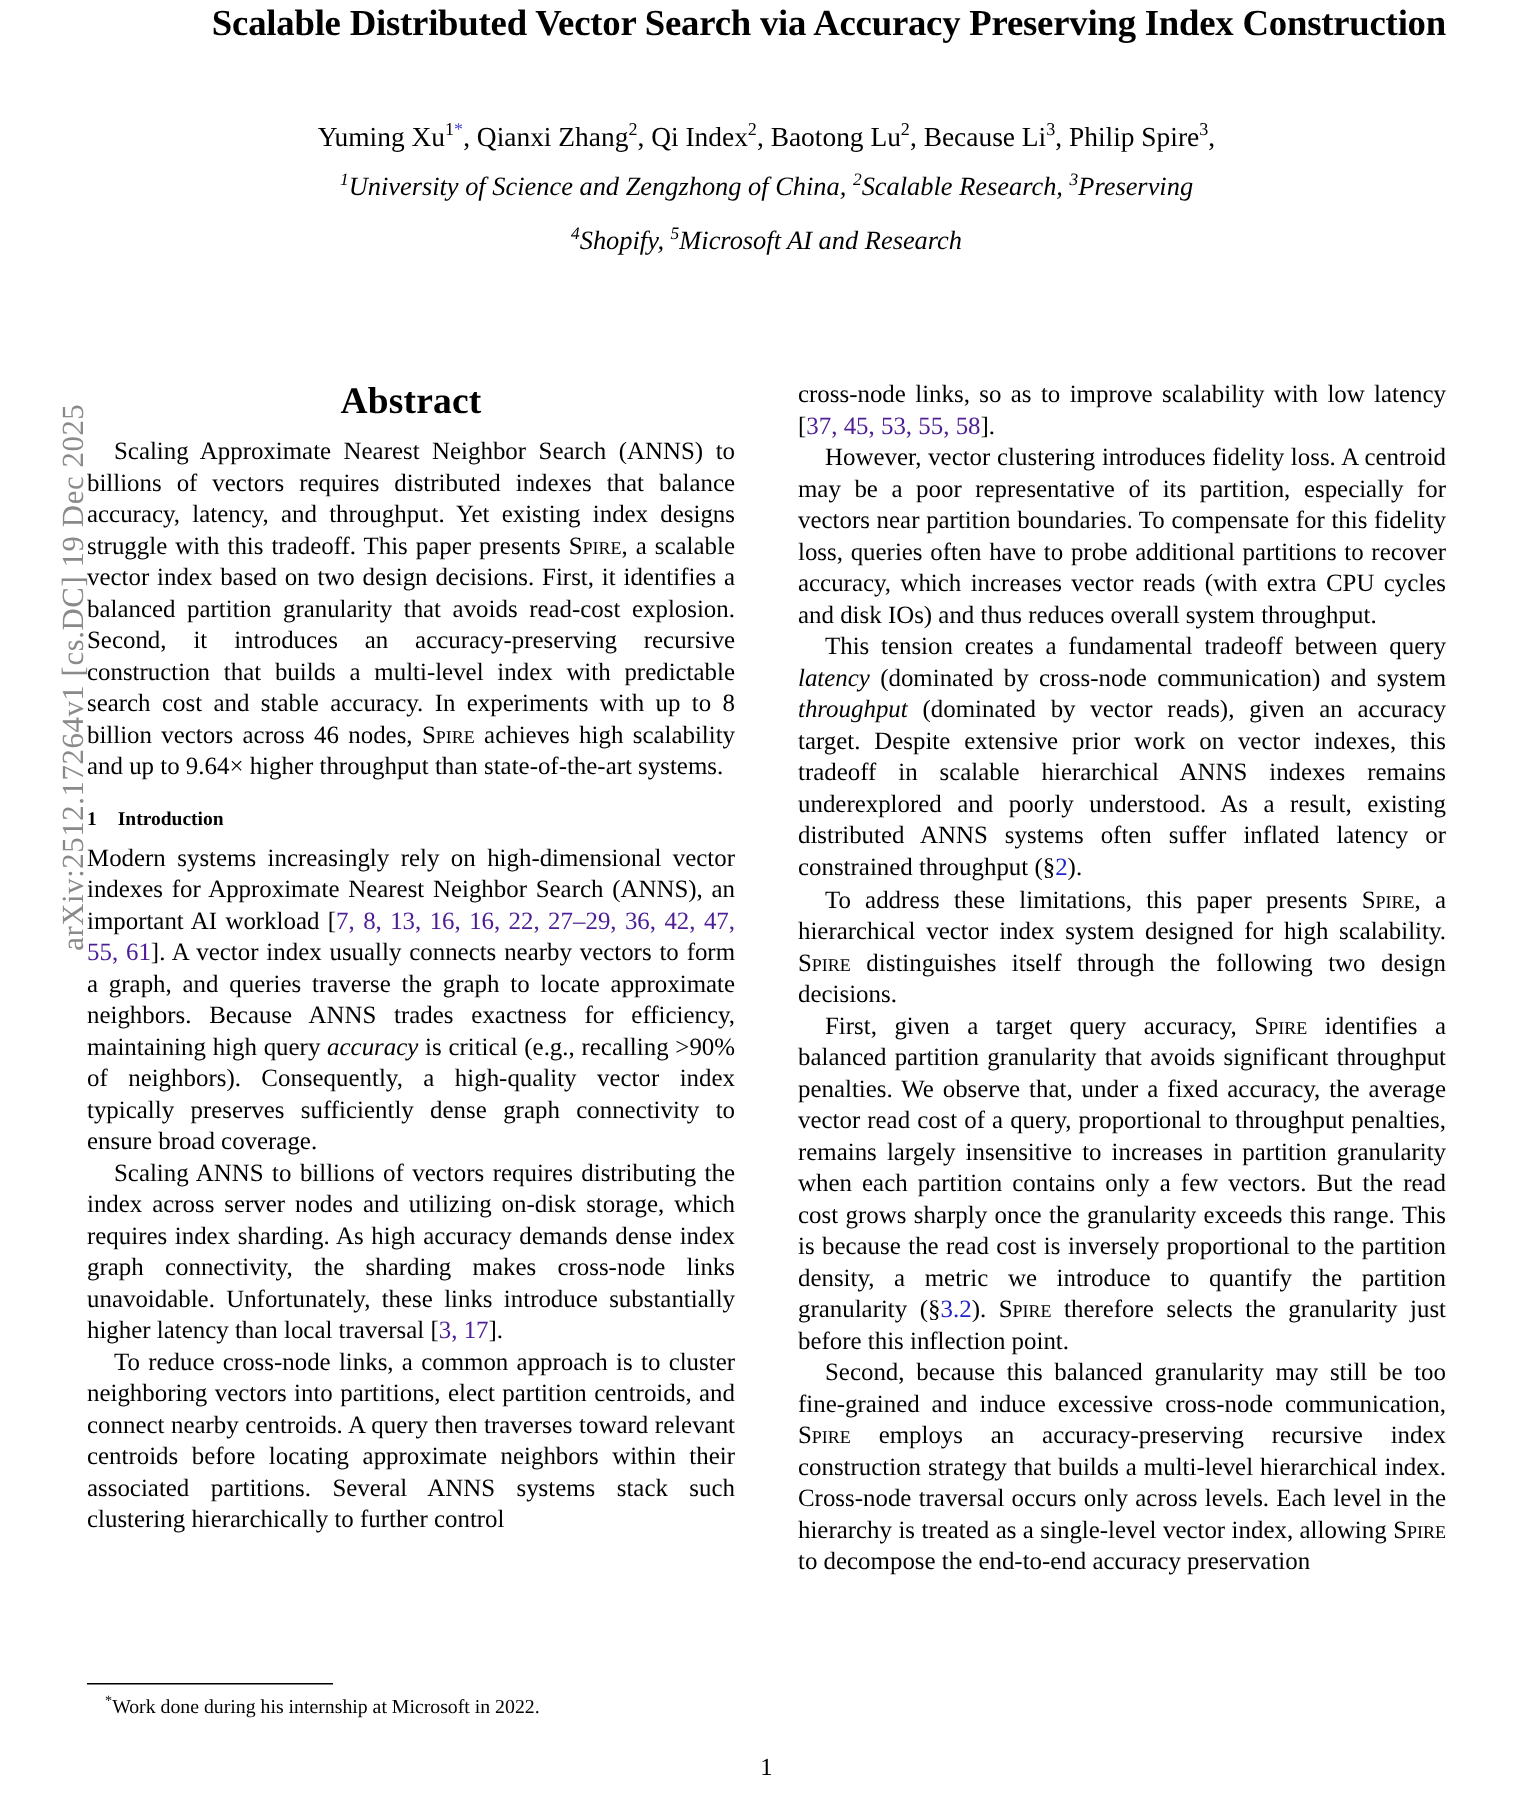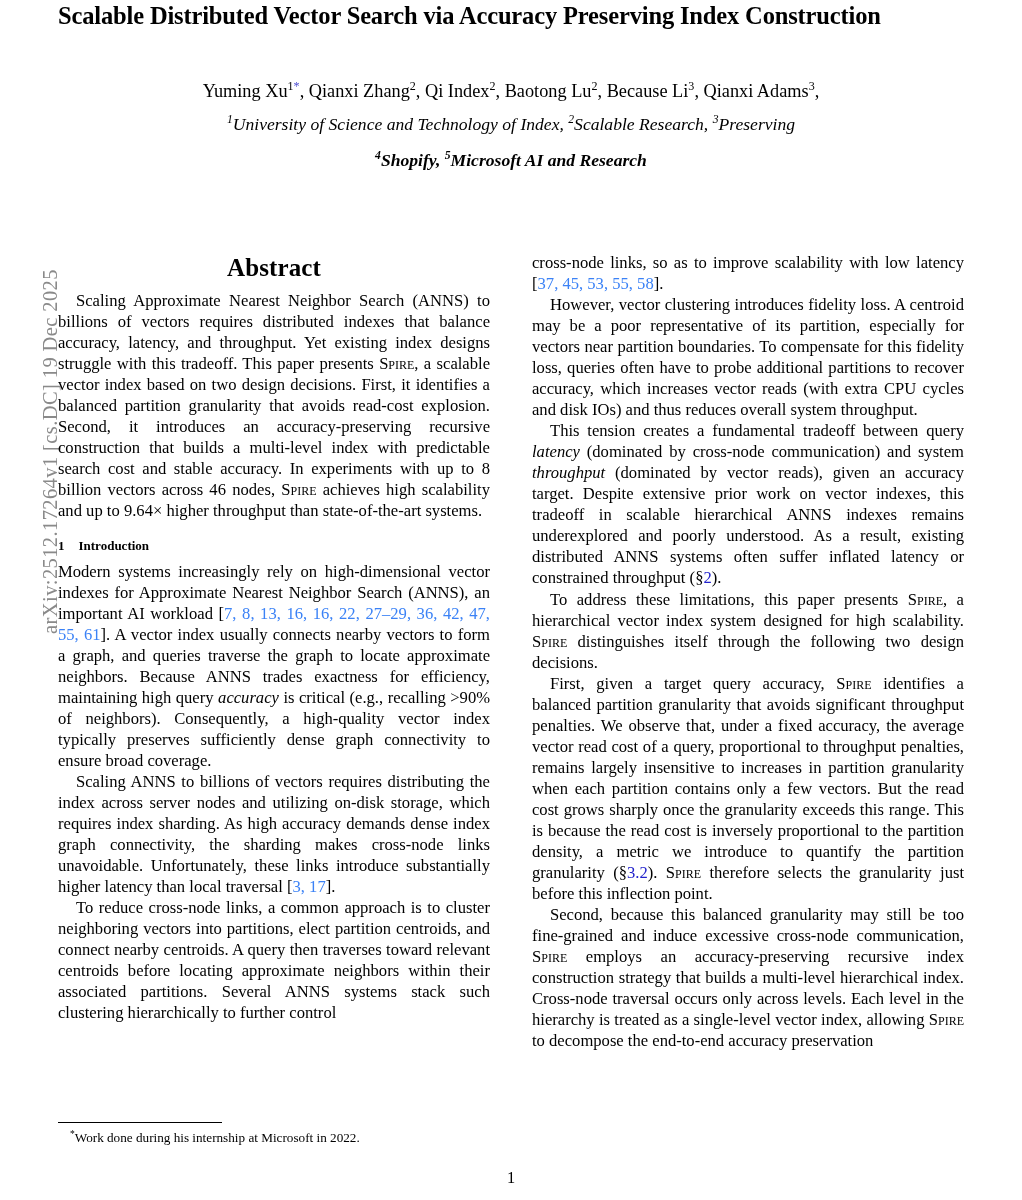--- a/index.html
+++ b/index.html
@@ -36,21 +36,21 @@
   #page {
     position: absolute;
     left: 58px;
     top: 0;
     width: 906px;
     height: 1200px;
   }
 
   
   #title {
-    text-align: left;
+    text-align: right;
     font-size: 24.5px;
     font-weight: bold;
     letter-spacing: -0.15px;
     padding-top: 2px;
     line-height: 1.15;
   }
 
   
   #authors {
     margin-top: 48px;
@@ -68,21 +68,21 @@
 
   
   #affiliations {
     margin-top: 6px;
     text-align: center;
     font-style: italic;
     font-size: 17.6px;
     line-height: 1.52;
   }
   #affiliations .affline { display: block; }
-  #affiliations .line2 { margin-top: 9px; font-weight: bold; }
+  #affiliations .line2 { margin-top: 9px; }
 
   
   #columns {
     position: absolute;
     top: 252px;
     left: 0;
     width: 906px;
     height: 900px;
   }
   .col {
@@ -115,21 +115,21 @@
 
   h2.section-head {
     font-size: 13px;
     font-weight: bold;
     margin: 17px 0 7px 0;
     text-indent: 0;
     line-height: 1.2;
   }
   h2.section-head .secnum { margin-right: 14px; }
 
-  .cite { color: #3b82f6; }
+  .cite { color: #4c1d95; }
   .xref { color: #2222cc; }
   .ital { font-style: italic; }
   .sc {
     font-variant: small-caps;
   }
 
   
   #footnote {
     position: absolute;
     left: 0;
@@ -167,26 +167,26 @@
 <body>
 
 <div id="arxiv-stamp">arXiv:2512.17264v1  [cs.DC]  19 Dec 2025</div>
 
 <div id="page">
 
   <div id="title">Scalable Distributed Vector Search via Accuracy Preserving Index Construction</div>
 
   <div id="authors">
     <span class="aline">
-      <span><span>Yuming Xu</span><sup><span>1</span><span class="star-link">*</span></sup>, </span><span><span>Qianxi Zhang</span><sup>2</sup>, </span><span><span>Qi Index</span><sup>2</sup>, </span><span><span>Baotong Lu</span><sup>2</sup>, </span><span><span>Because Li</span><sup>3</sup>, </span><span><span>Qianxi Adams</span><sup>3</sup>,</span>
+      <span><span>Yuming Xu</span><sup><span>1</span><span class="star-link">*</span></sup>, </span><span><span>Qianxi Zhang</span><sup>2</sup>, </span><span><span>Qi Index</span><sup>2</sup>, </span><span><span>Baotong Lu</span><sup>2</sup>, </span><span><span>Because Li</span><sup>3</sup>, </span><span><span>Philip Spire</span><sup>3</sup>,</span>
     </span>
   </div>
 
   <div id="affiliations">
-    <span class="affline line1"><sup>1</sup><span>University of Science and Technology of Index,</span> <sup>2</sup><span>Scalable Research,</span> <sup>3</sup><span>Preserving</span></span>
+    <span class="affline line1"><sup>1</sup><span>University of Science and Zengzhong of China,</span> <sup>2</sup><span>Scalable Research,</span> <sup>3</sup><span>Preserving</span></span>
     <span class="affline line2"><sup>4</sup><span>Shopify,</span> <sup>5</sup><span>Microsoft AI and Research</span></span>
   </div>
 
   <div id="columns">
 
     <div class="col" id="col-left">
 
       <div class="abstract-head">Abstract</div>
 
       <p class="para"><span>Scaling Approximate Nearest Neighbor Search (ANNS) to billions of vectors requires distributed indexes that balance accuracy, latency, and throughput. Yet existing index designs struggle with this tradeoff. This paper presents </span><span class="sc">Spire</span><span>, a scalable vector index based on two design decisions. First, it identifies a balanced partition granularity that avoids read-cost explosion. Second, it introduces an accuracy-preserving recursive construction that builds a multi-level index with predictable search cost and stable accuracy. In experiments with up to 8 billion vectors across 46 nodes, </span><span class="sc">Spire</span><span> achieves high scalability and up to 9.64× higher throughput than state-of-the-art systems.</span></p>

